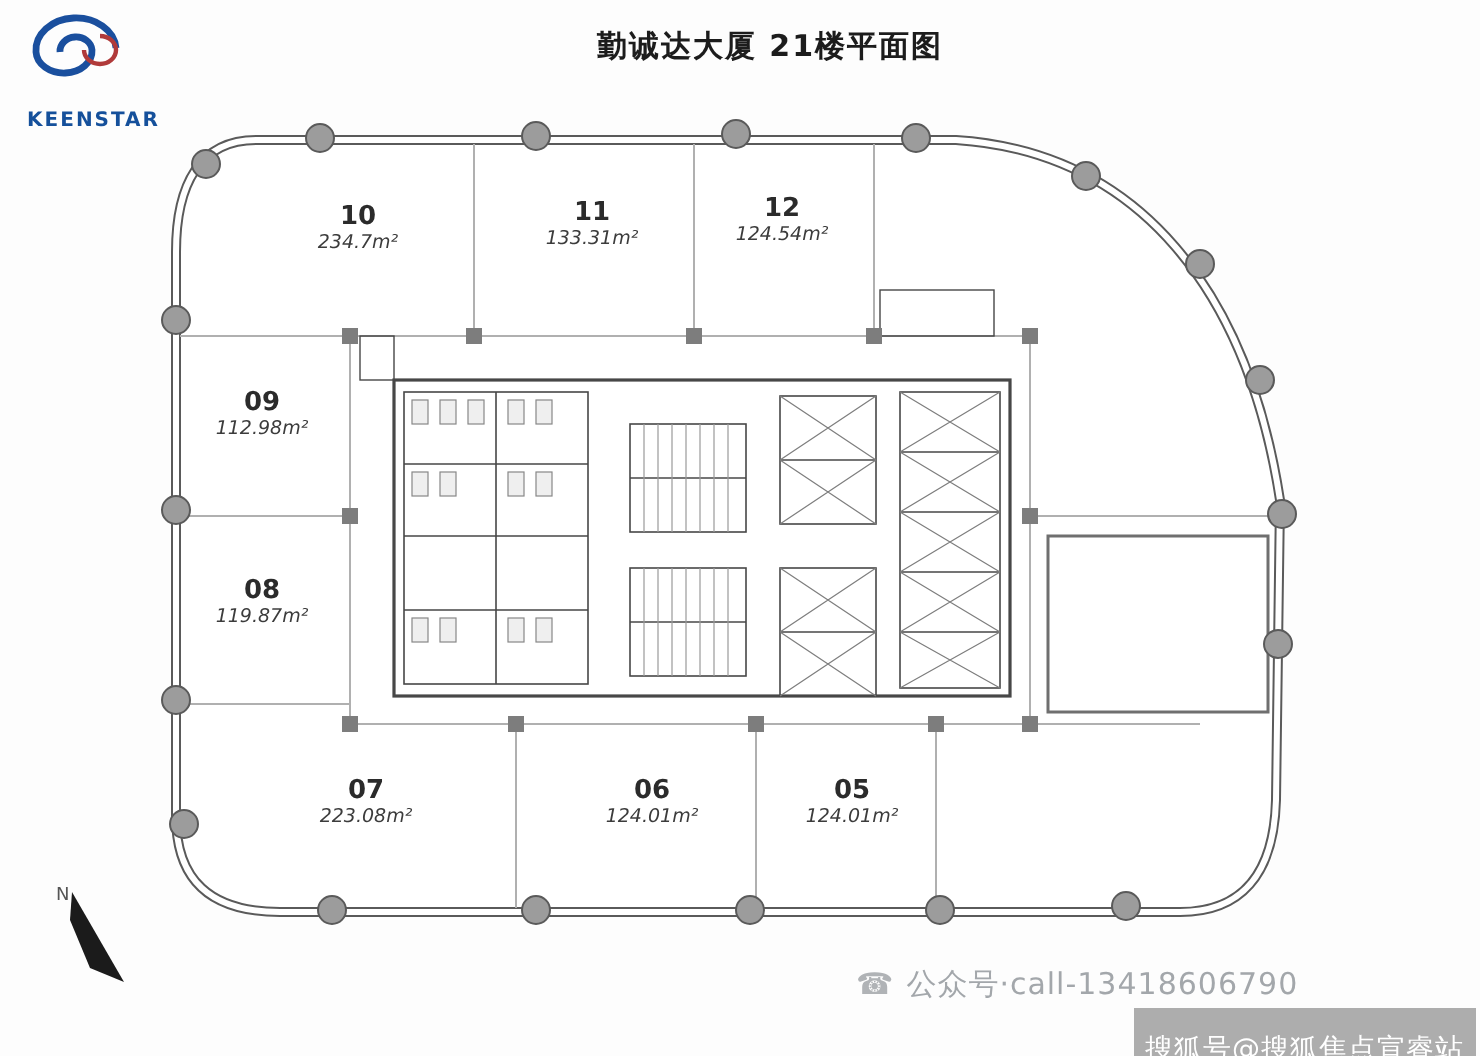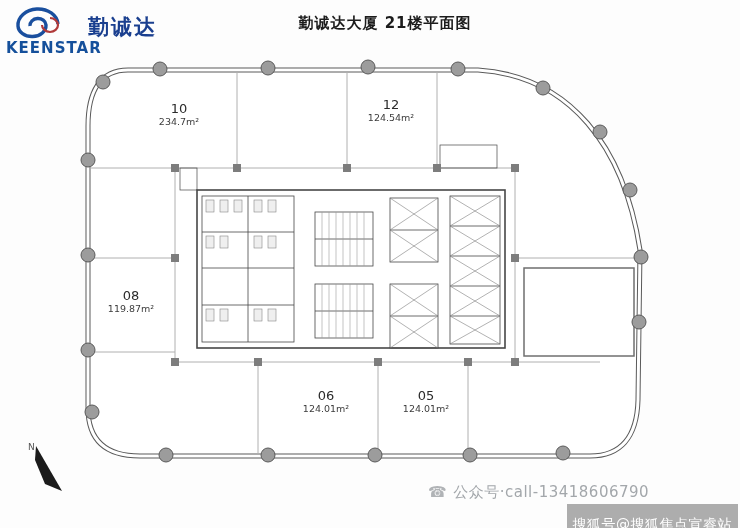--- a/index.html
+++ b/index.html
@@ -1,29 +1,29 @@
 <!DOCTYPE html>
 <html><head>
 <meta charset="utf-8">
 <style>
   html,body{margin:0;padding:0;background:#e9e9e9;}
   #canvas{position:relative;width:740px;height:528px;background:#fdfdfd;overflow:hidden;
           font-family:"DejaVu Sans","Liberation Sans",sans-serif;}
   
   .brand-cn{position:absolute;left:88px;top:13px;font-size:21px;font-weight:bold;color:#1a3f8f;letter-spacing:2px;}
-  .brand-en{position:absolute;left:6px;top:39px;width:74px;text-align:right;font-size:15px;font-weight:bold;
+  .brand-en{position:absolute;left:6px;top:55px;width:74px;text-align:right;font-size:10px;font-weight:bold;
             color:#15509b;letter-spacing:1px;}
   .page-title{position:absolute;left:185px;top:14px;width:400px;text-align:center;
               font-size:15px;font-weight:bold;color:#1c1c1c;letter-spacing:1px;}
   
   .plan-svg{position:absolute;left:0;top:0;}
   
   .unit{position:absolute;width:90px;text-align:center;pointer-events:none;}
-  .unum{font-size:13px;font-weight:normal;color:#2b2b2b;line-height:15px;}
-  .uarea{font-size:9.5px;color:#3c3c3c;line-height:12px;}
+  .unum{font-size:13px;font-weight:bold;color:#2b2b2b;line-height:15px;}
+  .uarea{font-size:9.5px;color:#3c3c3c;line-height:12px;font-style:italic;}
   
   .contact{position:absolute;left:428px;top:483px;font-size:15px;color:#a3a7ab;letter-spacing:0.5px;}
   .contact .ph{margin-right:6px;font-size:15px;color:#b0b3b6;}
   .watermark{position:absolute;right:2px;top:504px;background:rgba(125,125,125,0.62);color:#fff;
              font-size:14px;padding:12px 6px;letter-spacing:0.5px;}
 </style>
 </head>
 <body>
 
 <div id="canvas">
@@ -144,34 +144,45 @@
       <rect x="511" y="358" width="8" height="8"></rect>
     </g>
 
     <g>
       <polygon points="36,446 62,491 45,484 35,460" fill="#1b1b1b"></polygon>
       <text x="28" y="450" font-size="9" fill="#555">N</text>
     </g>
   </svg>
 
   <div class="brand-en">KEENSTAR</div>
-  <div class="brand-cn">勤诚达</div>
   <div class="page-title">勤诚达大厦 21楼平面图</div>
 
   <div class="unit" style="left:134px;top:101px">
     <div class="unum">10</div>
     <div class="uarea">234.7m²</div>
   </div>
+  <div class="unit" style="left:251px;top:99px">
+    <div class="unum">11</div>
+    <div class="uarea">133.31m²</div>
+  </div>
   <div class="unit" style="left:346px;top:97px">
     <div class="unum">12</div>
     <div class="uarea">124.54m²</div>
   </div>
+  <div class="unit" style="left:86px;top:194px">
+    <div class="unum">09</div>
+    <div class="uarea">112.98m²</div>
+  </div>
   <div class="unit" style="left:86px;top:288px">
     <div class="unum">08</div>
     <div class="uarea">119.87m²</div>
+  </div>
+  <div class="unit" style="left:138px;top:388px">
+    <div class="unum">07</div>
+    <div class="uarea">223.08m²</div>
   </div>
   <div class="unit" style="left:281px;top:388px">
     <div class="unum">06</div>
     <div class="uarea">124.01m²</div>
   </div>
   <div class="unit" style="left:381px;top:388px">
     <div class="unum">05</div>
     <div class="uarea">124.01m²</div>
   </div>
 

